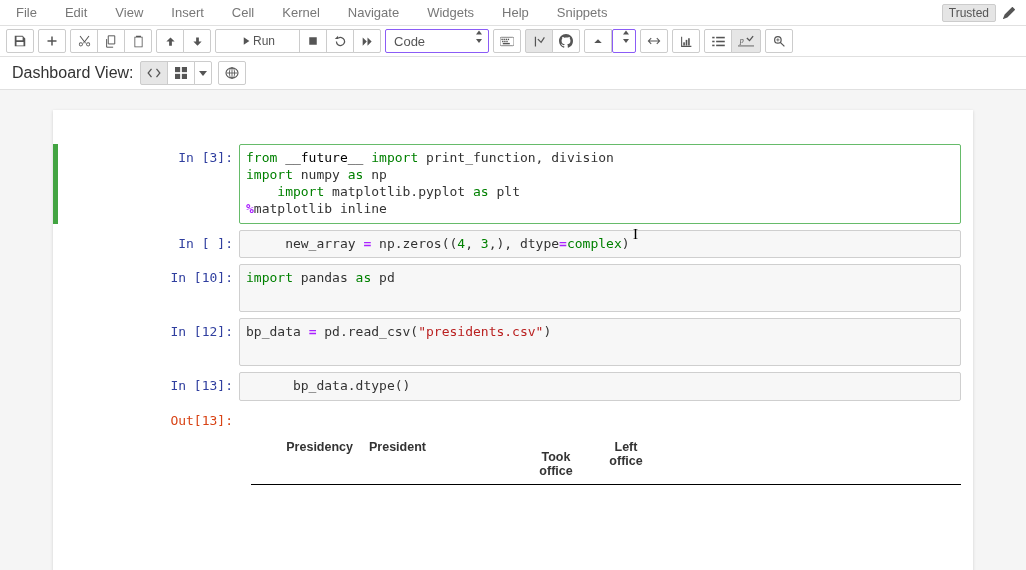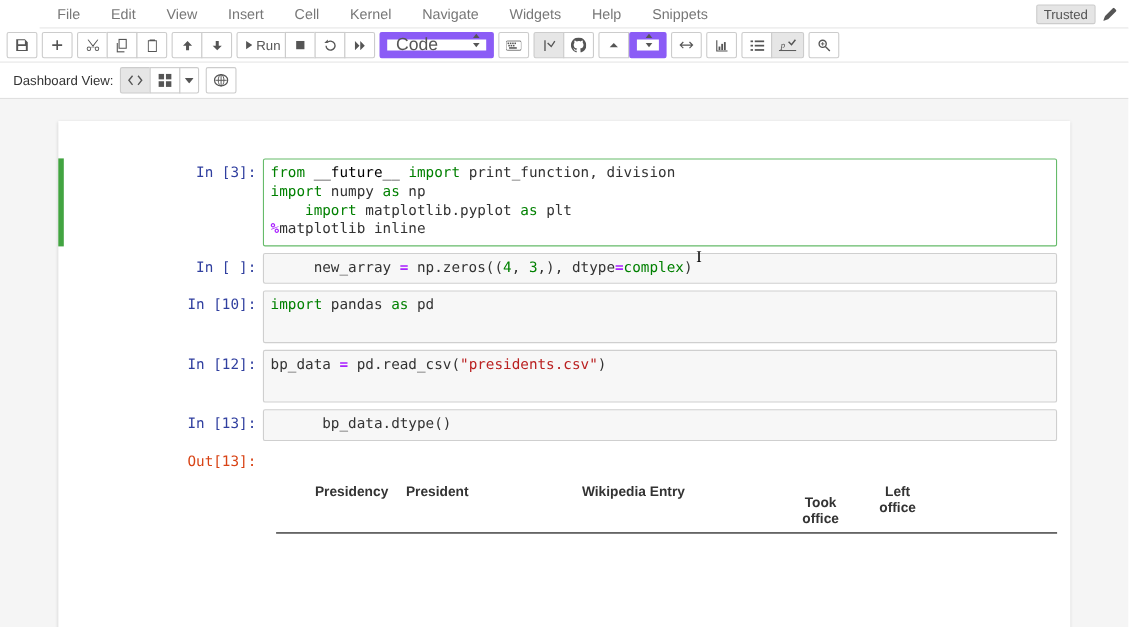--- a/index.html
+++ b/index.html
@@ -12,21 +12,20 @@
     width: 1026px;
     height: 570px;
   }
   .menubar {
     display: flex;
     align-items: center;
     border-bottom: 1px solid #e0e0e0;
     height: 26px;
     padding: 0 2px;
     background: #fff;
-    margin-left: 36px;
   }
   .menubar .menu-item {
     padding: 4px 14px;
     color: #777;
     cursor: default;
   }
   .menubar .spacer { flex: 1; }
   .trusted {
     border: 1px solid #ccc;
     padding: 1px 6px;
@@ -61,29 +60,29 @@
     border-radius: 2px;
     color: #555;
     font-size: 12px;
   }
   .btn.active { background: #e6e6e6; }
   .btn-group { display: inline-flex; }
   .btn-group .btn { border-radius: 0; margin-left: -1px; }
   .btn-group .btn:first-child { border-top-left-radius: 2px; border-bottom-left-radius: 2px; margin-left: 0; }
   .btn-group .btn:last-child { border-top-right-radius: 2px; border-bottom-right-radius: 2px; }
   .select {
-    border: 7px solid #8b5cf6;
+    border: 1px solid #8b5cf6;
     height: 24px;
     padding: 0 20px 0 8px;
     position: relative;
     display: inline-flex;
     align-items: center;
     border-radius: 2px;
     color: #555;
-    font-size: 16px;
+    font-size: 13px;
     min-width: 104px;
   }
   .select::after {
     content: '';
     position: absolute;
     right: 6px;
     top: 50%;
     transform: translateY(-50%);
     width: 0; height: 0;
     border-left: 3px solid transparent;
@@ -102,21 +101,21 @@
     border-right: 3px solid transparent;
     border-bottom: 4px solid #555;
     pointer-events: none;
   }
   .dashboard-bar {
     display: flex;
     align-items: center;
     padding: 4px 12px;
     background: #fff;
     gap: 6px;
-    font-size: 12px;
+    font-size: 16px;
     color: #333;
     border-bottom: 1px solid #e0e0e0;
   }
   .canvas {
     background: #f5f5f5;
     height: calc(570px - 26px - 32px - 28px);
     overflow: hidden;
     padding-top: 20px;
   }
   .paper {
@@ -273,21 +272,21 @@
           <path fill="#555" d="M8 2l6 6H10v6H6V8H2z"></path>
         </svg>
     </div>
     <div class="btn">
       <svg width="11" height="11" viewBox="0 0 16 16">
           <path fill="#555" d="M8 14l6-6H10V2H6v6H2z"></path>
         </svg>
     </div>
   </div>
   <div class="btn-group">
-    <div class="btn" style="padding:0 4px">
+    <div class="btn" style="padding:0 24px">
       <svg width="10" height="10" viewBox="0 0 16 16" style="margin-right:3px">
           <path fill="#555" d="M3 2v12M6 2l9 6-9 6z"></path>
         </svg>
       <span>Run</span>
     </div>
     <div class="btn">
       <svg width="10" height="10" viewBox="0 0 16 16">
           <rect x="2" y="2" width="12" height="12" fill="#555"></rect>
         </svg>
     </div>
@@ -441,21 +440,20 @@
 
     <div class="cell">
       <div class="prompt out">Out[13]:</div>
       <div class="output-area"></div>
     </div>
 
     <div class="tbl">
       <div class="tbl-header">
         <div class="th th1">Presidency</div>
         <div class="th th2">President</div>
-        <div class="th th3">Wikipedia Entry</div>
         <div class="th th4">Took office</div>
         <div class="th th5">Left office</div>
       </div>
     </div>
 
   </div>
 </div>
 
 <span class="ibeam" style="left:633px; top:226px;">I</span>
 

